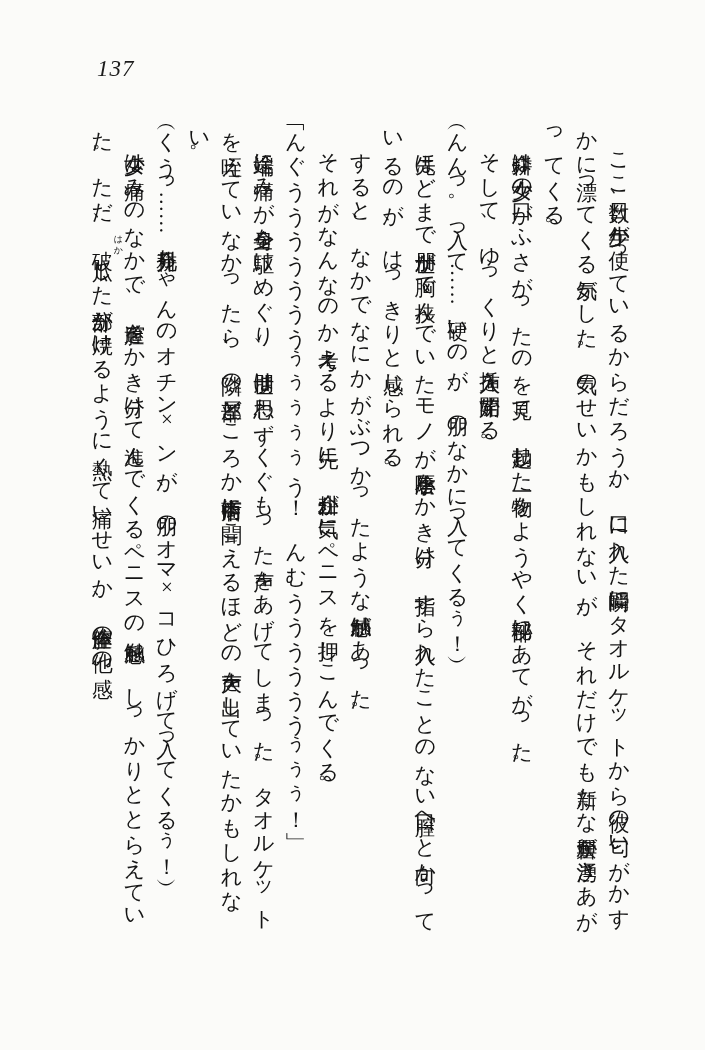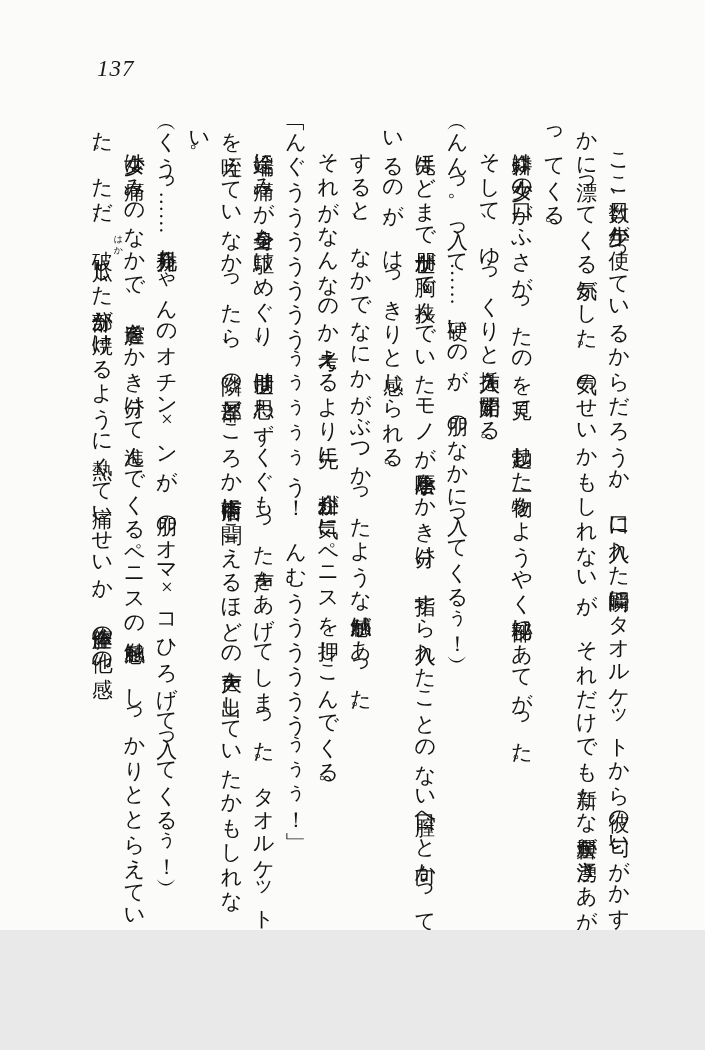--- a/index.html
+++ b/index.html
@@ -3,21 +3,21 @@
 <meta charset="utf-8">
 <style>
   html, body {
     margin: 0;
     padding: 0;
     background: #e9e9e9;
   }
   .page {
     position: relative;
     width: 705px;
-    height: 930px;
+    height: 1050px;
     background: #fbfbf9;
     overflow: hidden;
     font-family: "Liberation Serif", "DejaVu Serif", serif;
     color: #161616;
   }
   .page-number {
     position: absolute;
     top: 56px;
     left: 97px;
     font-size: 23px;

